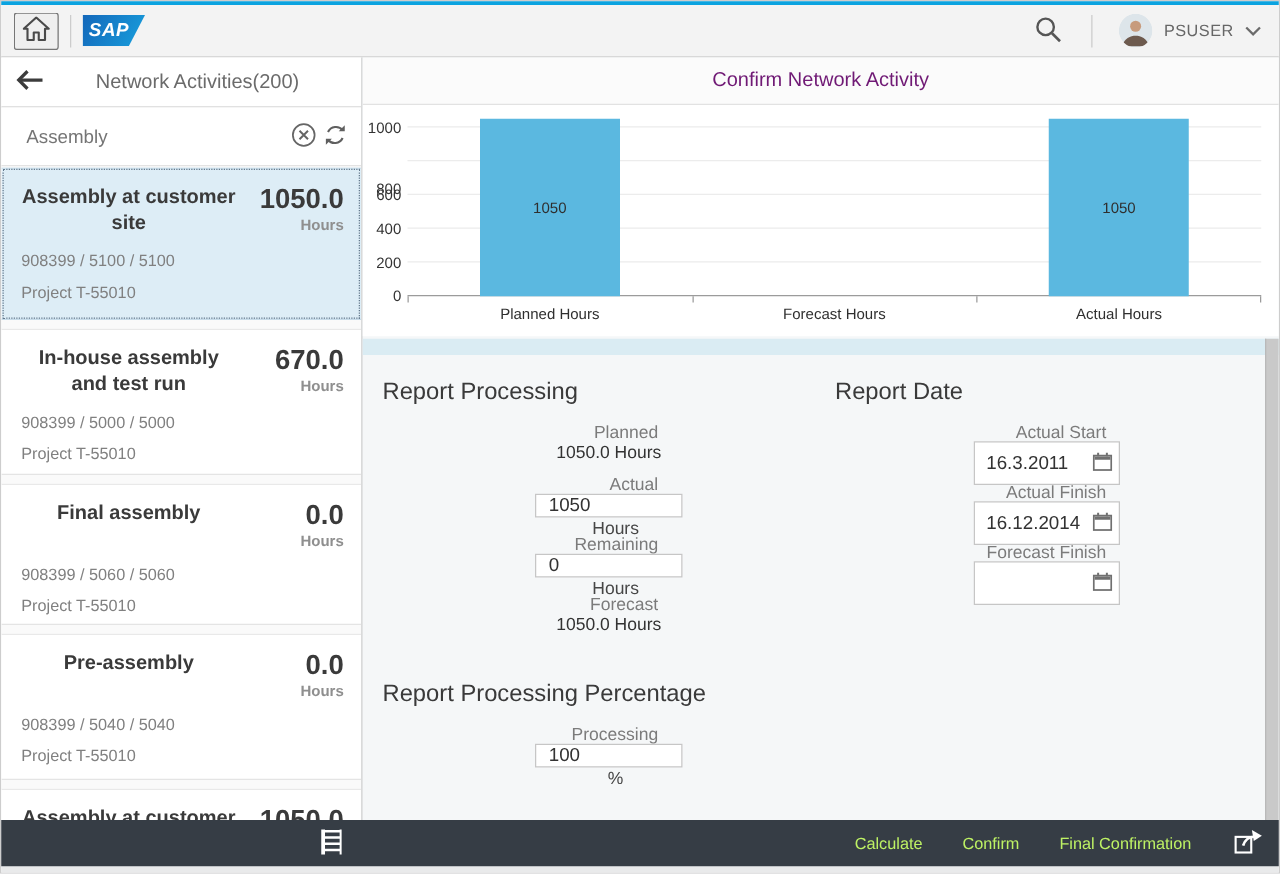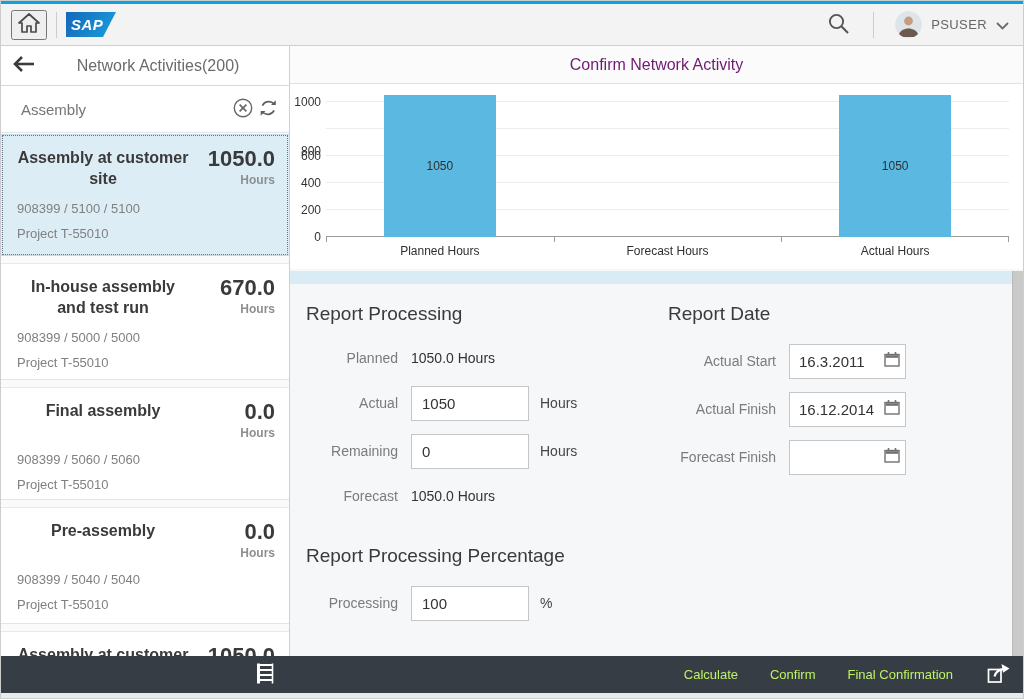--- a/index.html
+++ b/index.html
@@ -66,21 +66,21 @@
   .tick-row { position:relative; height:6px; margin-left:32px; }
   .x-tick { position:absolute; width:1px; height:5px; top:0; background:#9b9b9b; }
   .x-labels { display:flex; margin-left:32px; padding:1px 0 11px; }
   .x-label { flex:1; text-align:center; font-size:12px; color:#2f2f2f; }
   .strip { height:13px; background:#daecf3; margin-top:2px; }
 
   
   .form { padding:19px 16px 0 16px; display:grid; grid-template-columns:362px 1fr; }
   .section-title { font-size:19px; font-weight:400; color:#3a3a3a; margin:0; }
   .f-rows { margin-top:12px; }
-  .f-row { display:flex; align-items:center; }
+  .f-row { display:flex; align-items:center;flex-direction:column; }
   .f-row.static { height:42px; }
   .f-row.field { height:48px; }
   .f-label { width:92px; flex:none; text-align:right; font-size:14px; color:#7b7b7b; margin-right:13px; }
   .f-static { font-size:14px; color:#333; }
   .f-input { width:118px; height:35px; border:1px solid #c6c6c6; background:#fff; font-size:15px;
              color:#333; padding:0 10px; font-family:inherit; }
   .f-unit { font-size:14px; color:#464646; margin-left:11px; }
   .rd-label { width:108px; }
   .date-wrap { position:relative; width:117px; }
   .date-input { width:117px; height:35px; border:1px solid #c6c6c6; background:#fff; font-size:15px;

